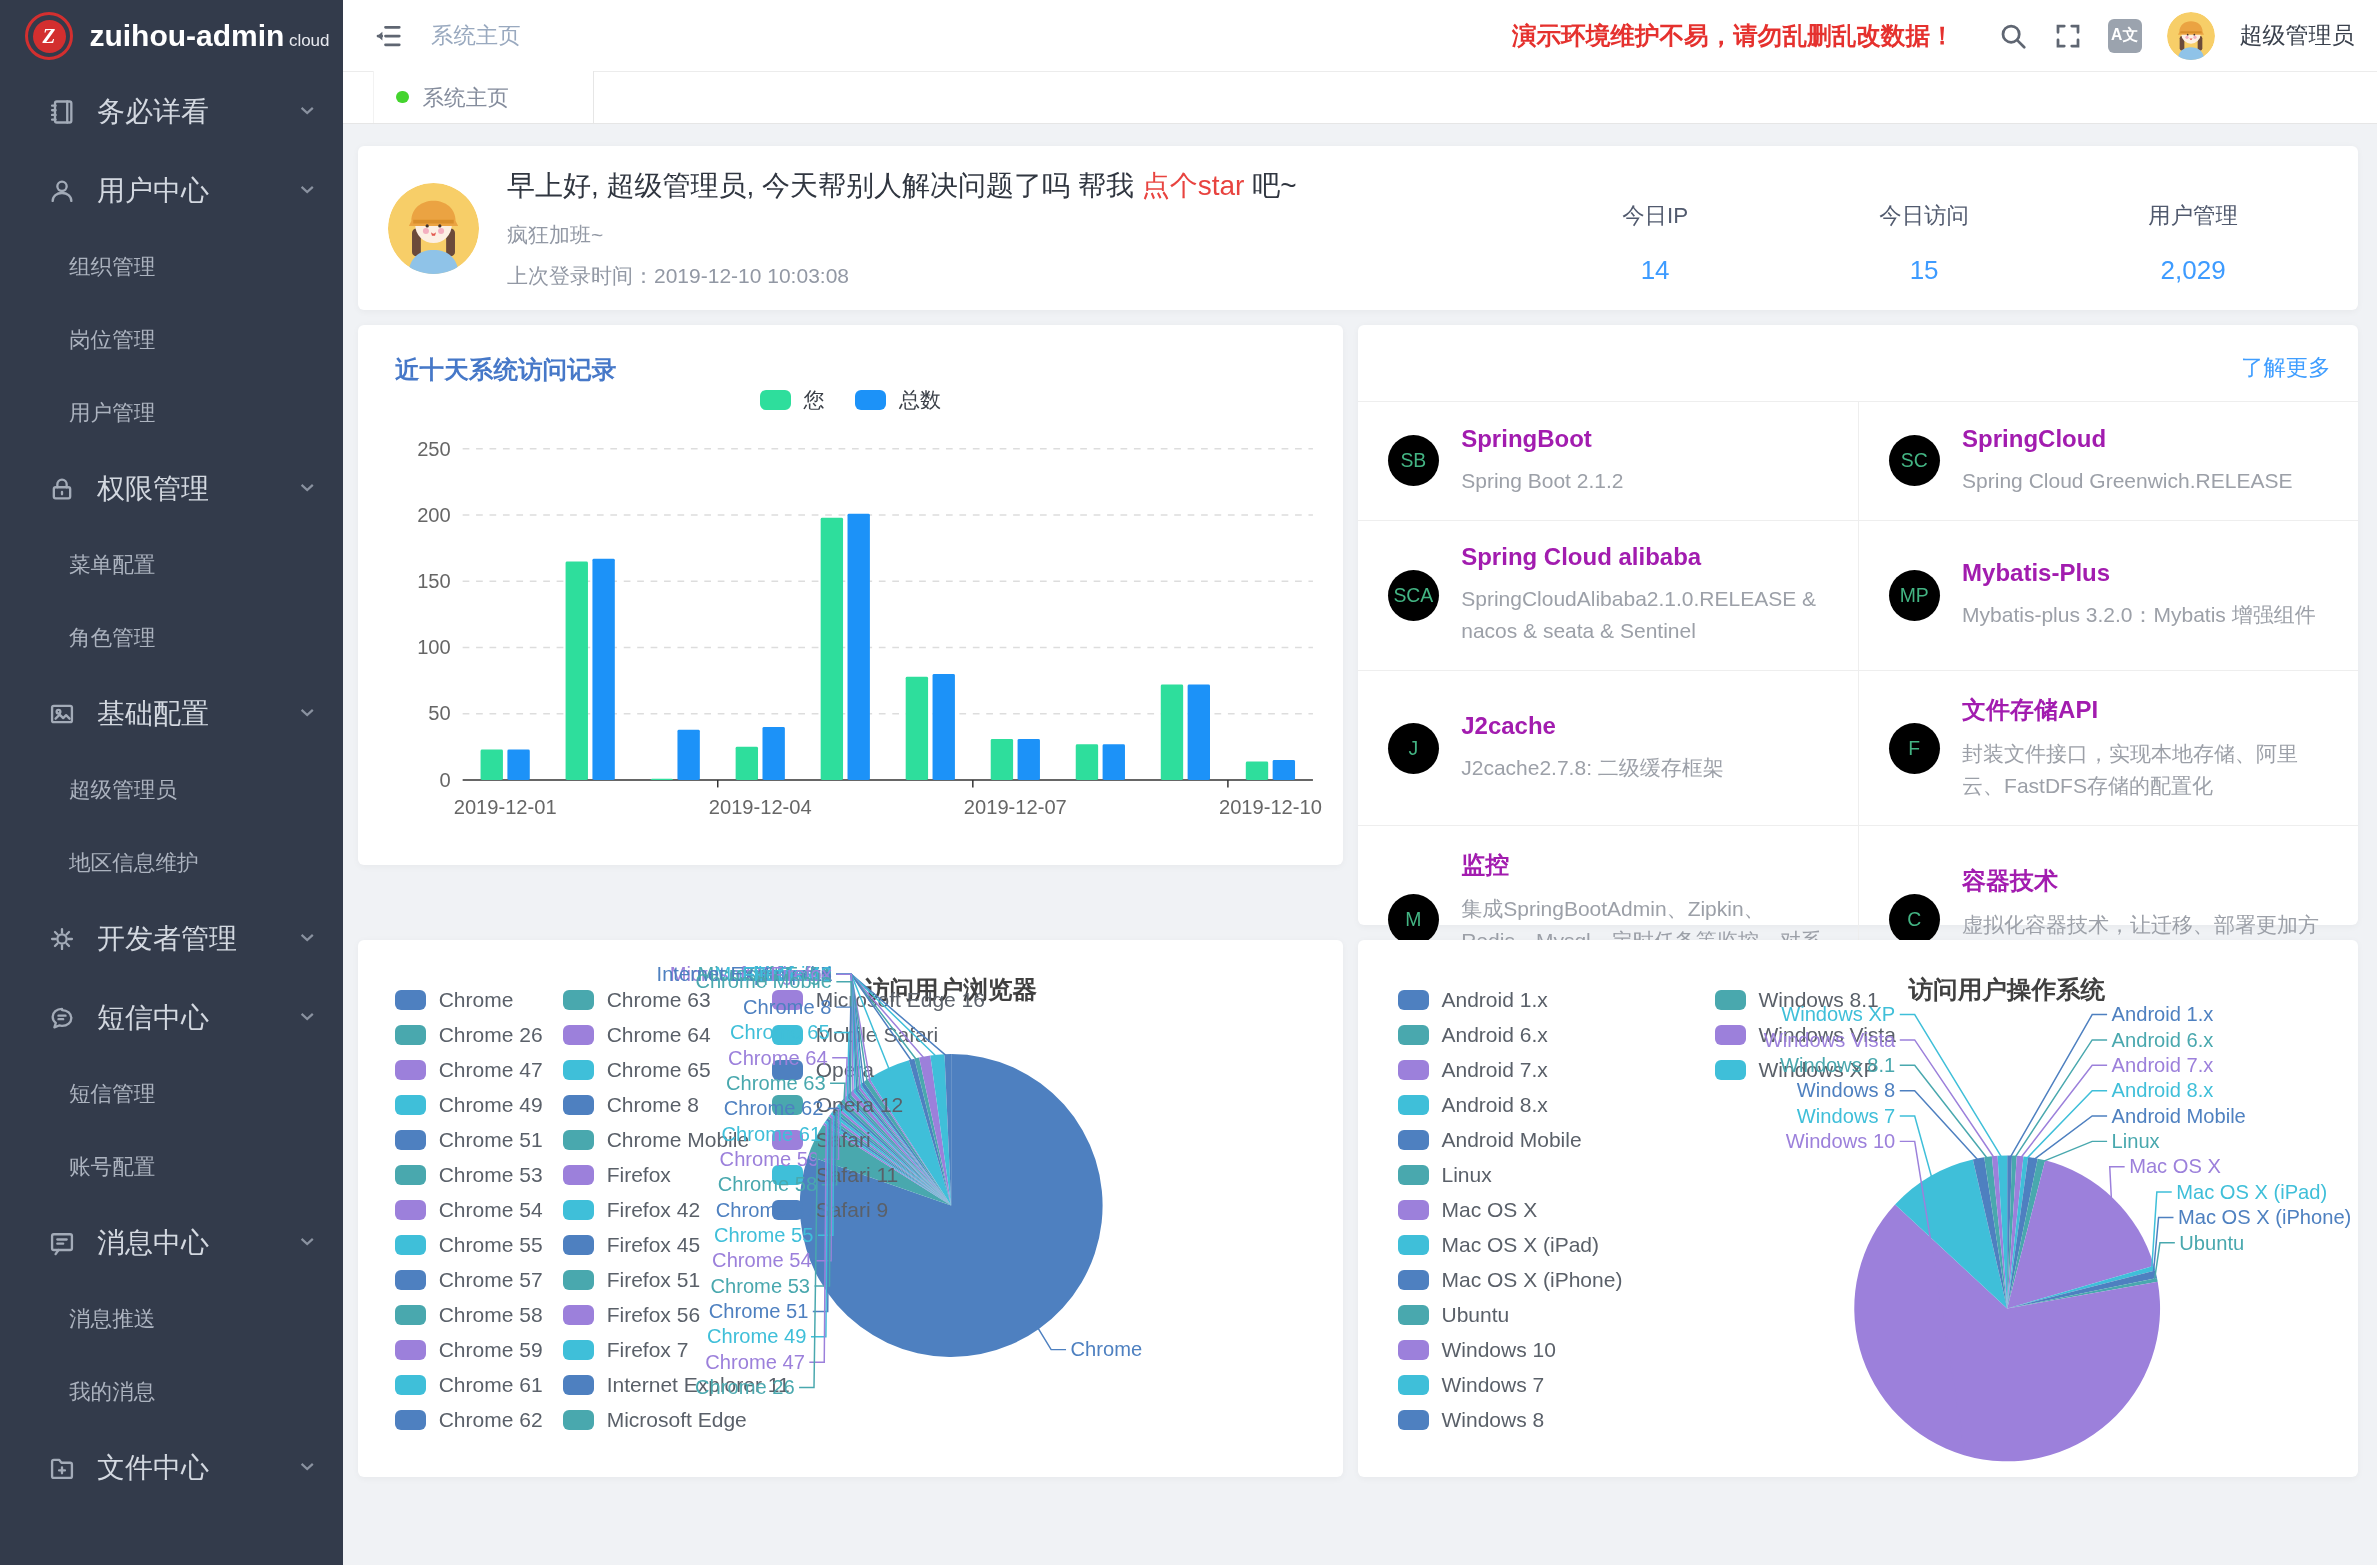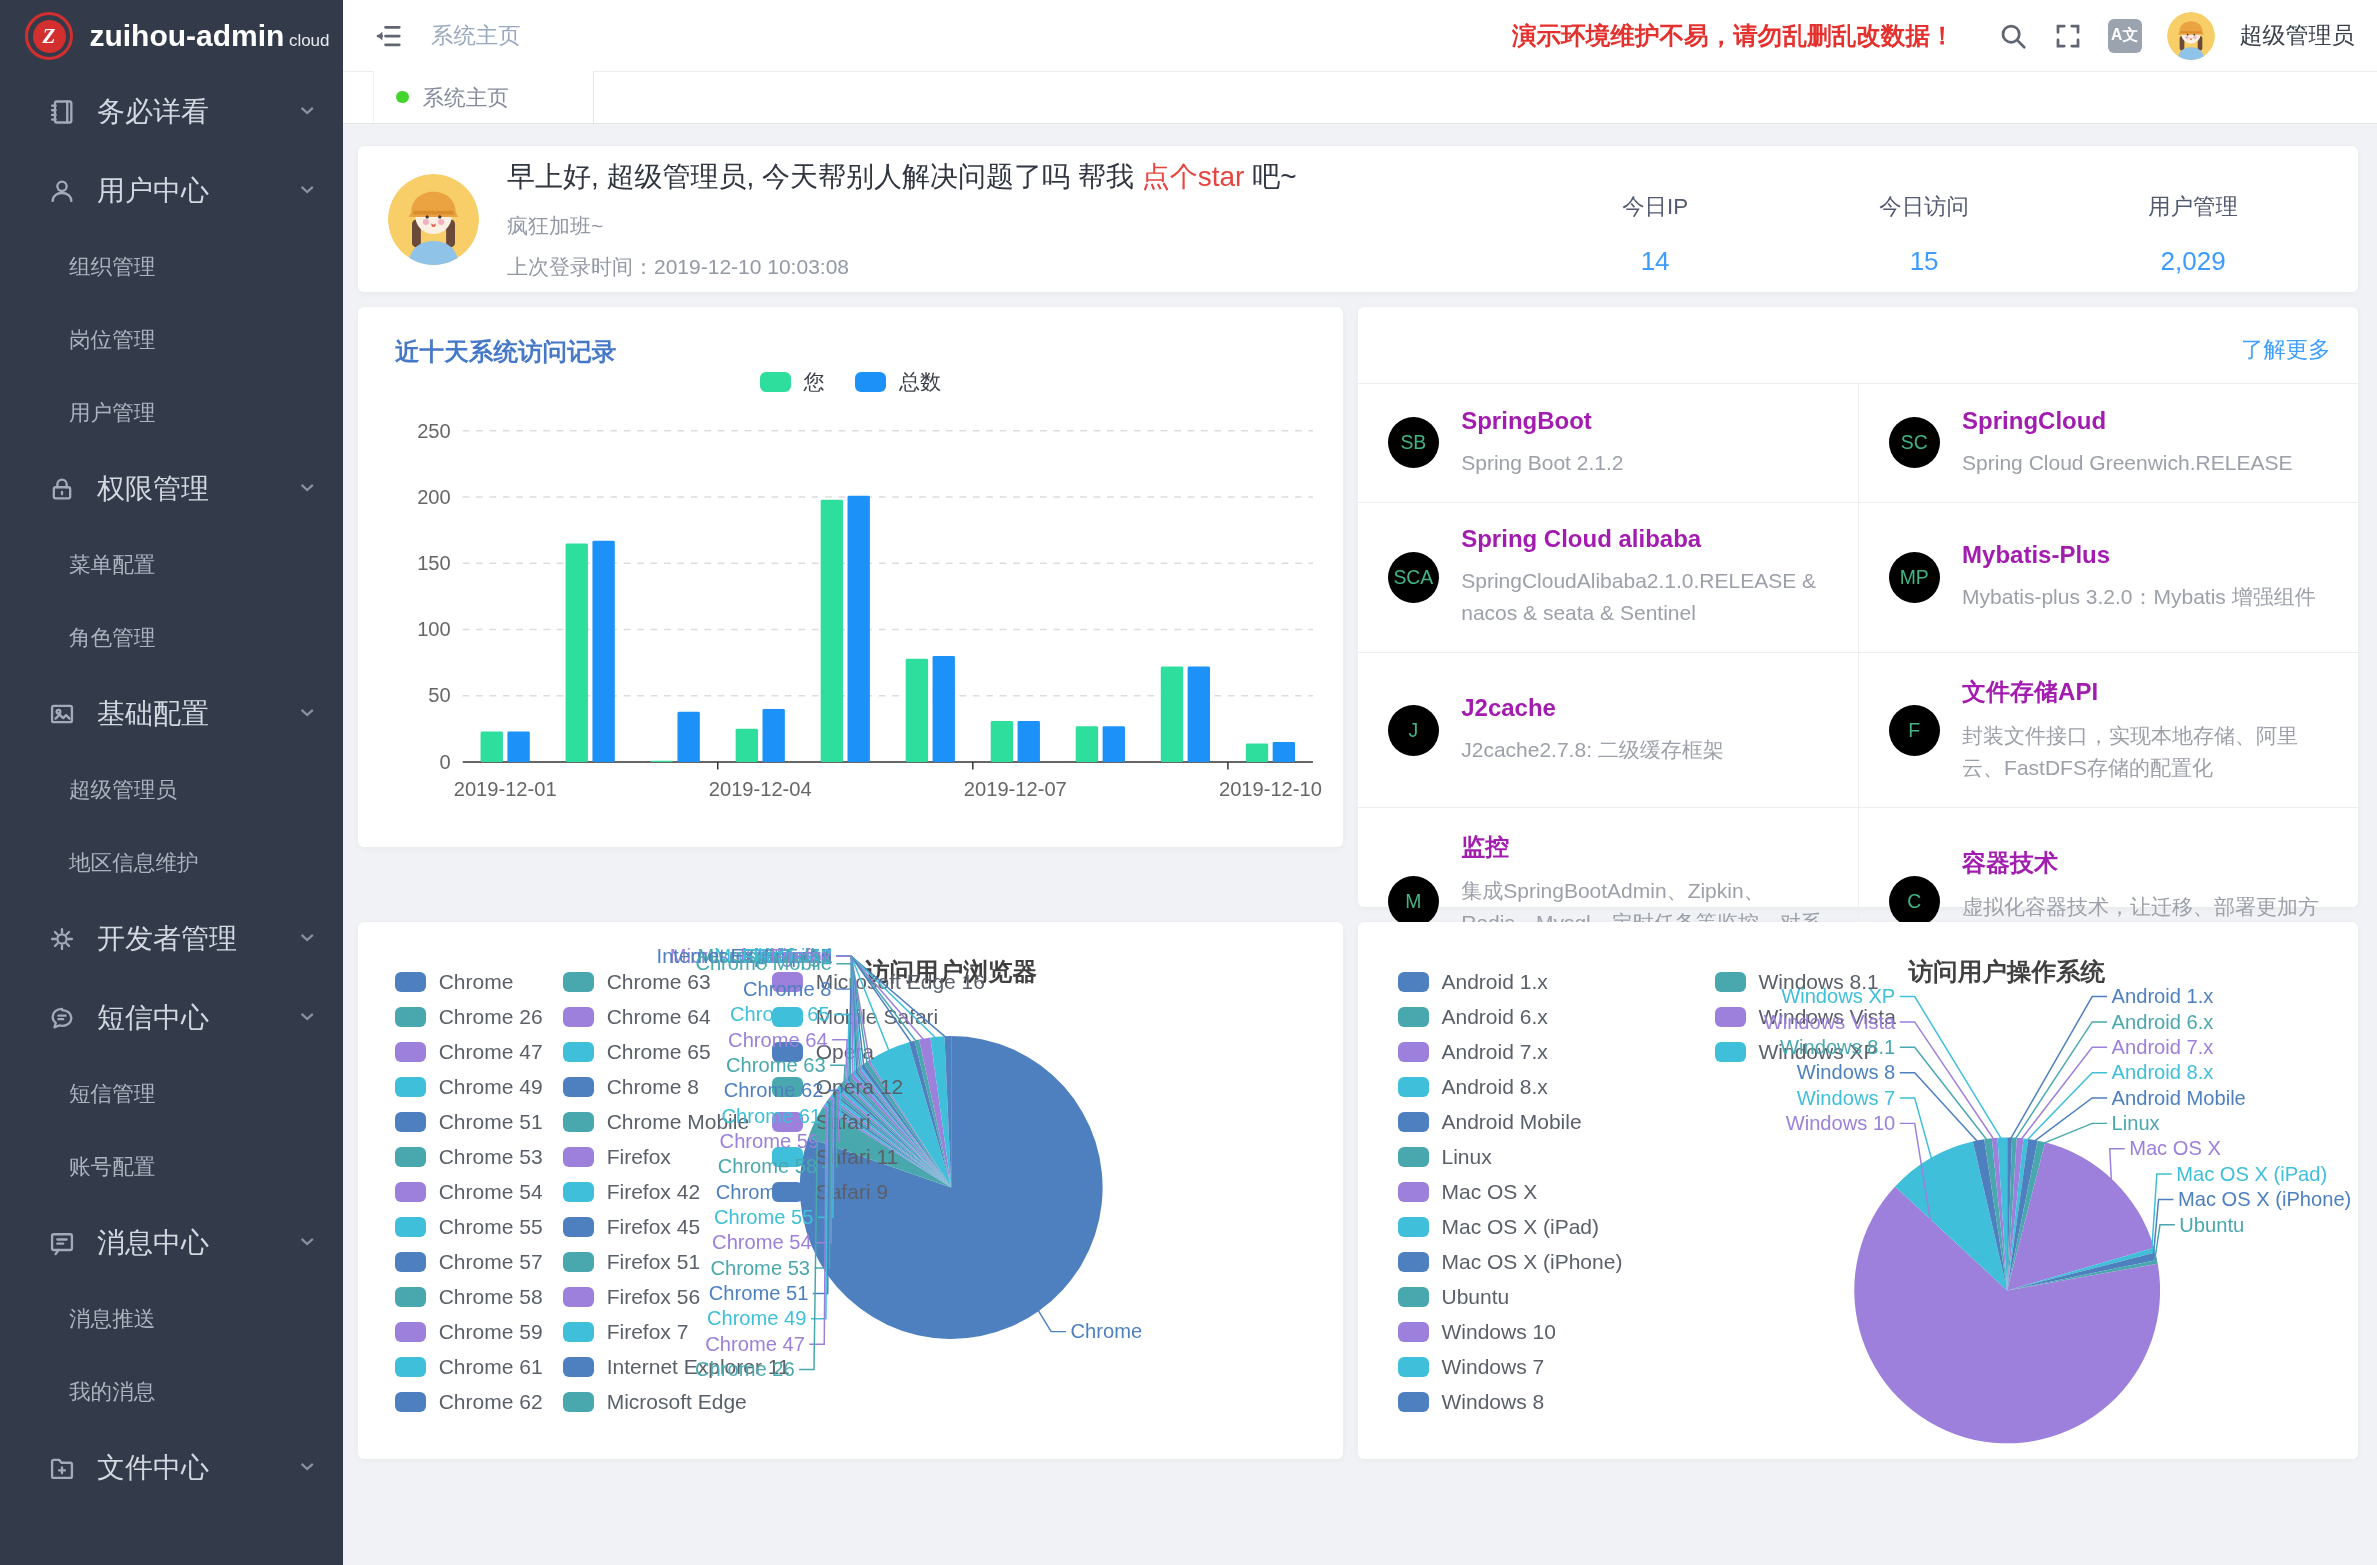--- a/index.html
+++ b/index.html
@@ -42,21 +42,21 @@
   .tabbar { height:52px; background:#fff; border-bottom:0.7px solid #E6E6E6; display:flex; align-items:flex-end; flex:none; }
   .tab { height:52px; width:221px; margin-left:30px; border-right:0.7px solid #E6E6E6; border-left:0.7px solid #F2F2F2;
     display:flex; align-items:center; padding-left:22.4px; gap:13.4px; cursor:pointer; background:#fff; }
   .tab .dot { width:12.7px; height:12.7px; border-radius:50%; background:#44D42E; }
   .tab span:last-child { color:#848C9C; font-size:21.6px; }
 
   .content { flex:1; padding:22.4px 19.4px 0 15px; overflow:hidden; }
   .card { background:#fff; border-radius:6px; box-shadow:0 1.5px 7.5px rgba(0,0,0,.04); }
 
   
-  .greet { height:146px; display:flex; align-items:center; padding:0 30px; margin-bottom:15px; }
+  .greet { height:164px; display:flex; align-items:center; padding:0 30px; margin-bottom:15px; }
   .big-avatar { width:91px; height:91px; border-radius:50%; overflow:hidden; flex:none; }
   .greet-txt { margin-left:28px; }
   .greet-title { font-size:28px; color:#303640; }
   .greet-title .star { color:#E8433F; cursor:pointer; }
   .greet-sub { font-size:21px; color:#9298A4; margin-top:16.4px; }
   .greet-login { font-size:21px; color:#9298A4; margin-top:13.4px; }
   .stats { margin-left:auto; display:flex; }
   .stat { width:269px; text-align:center;margin-top:29px; }
   .stat .lb { font-size:22.4px; color:#515A6E; }
   .stat .vl { font-size:26px; color:#3D9BFF; margin-top:24px; }

